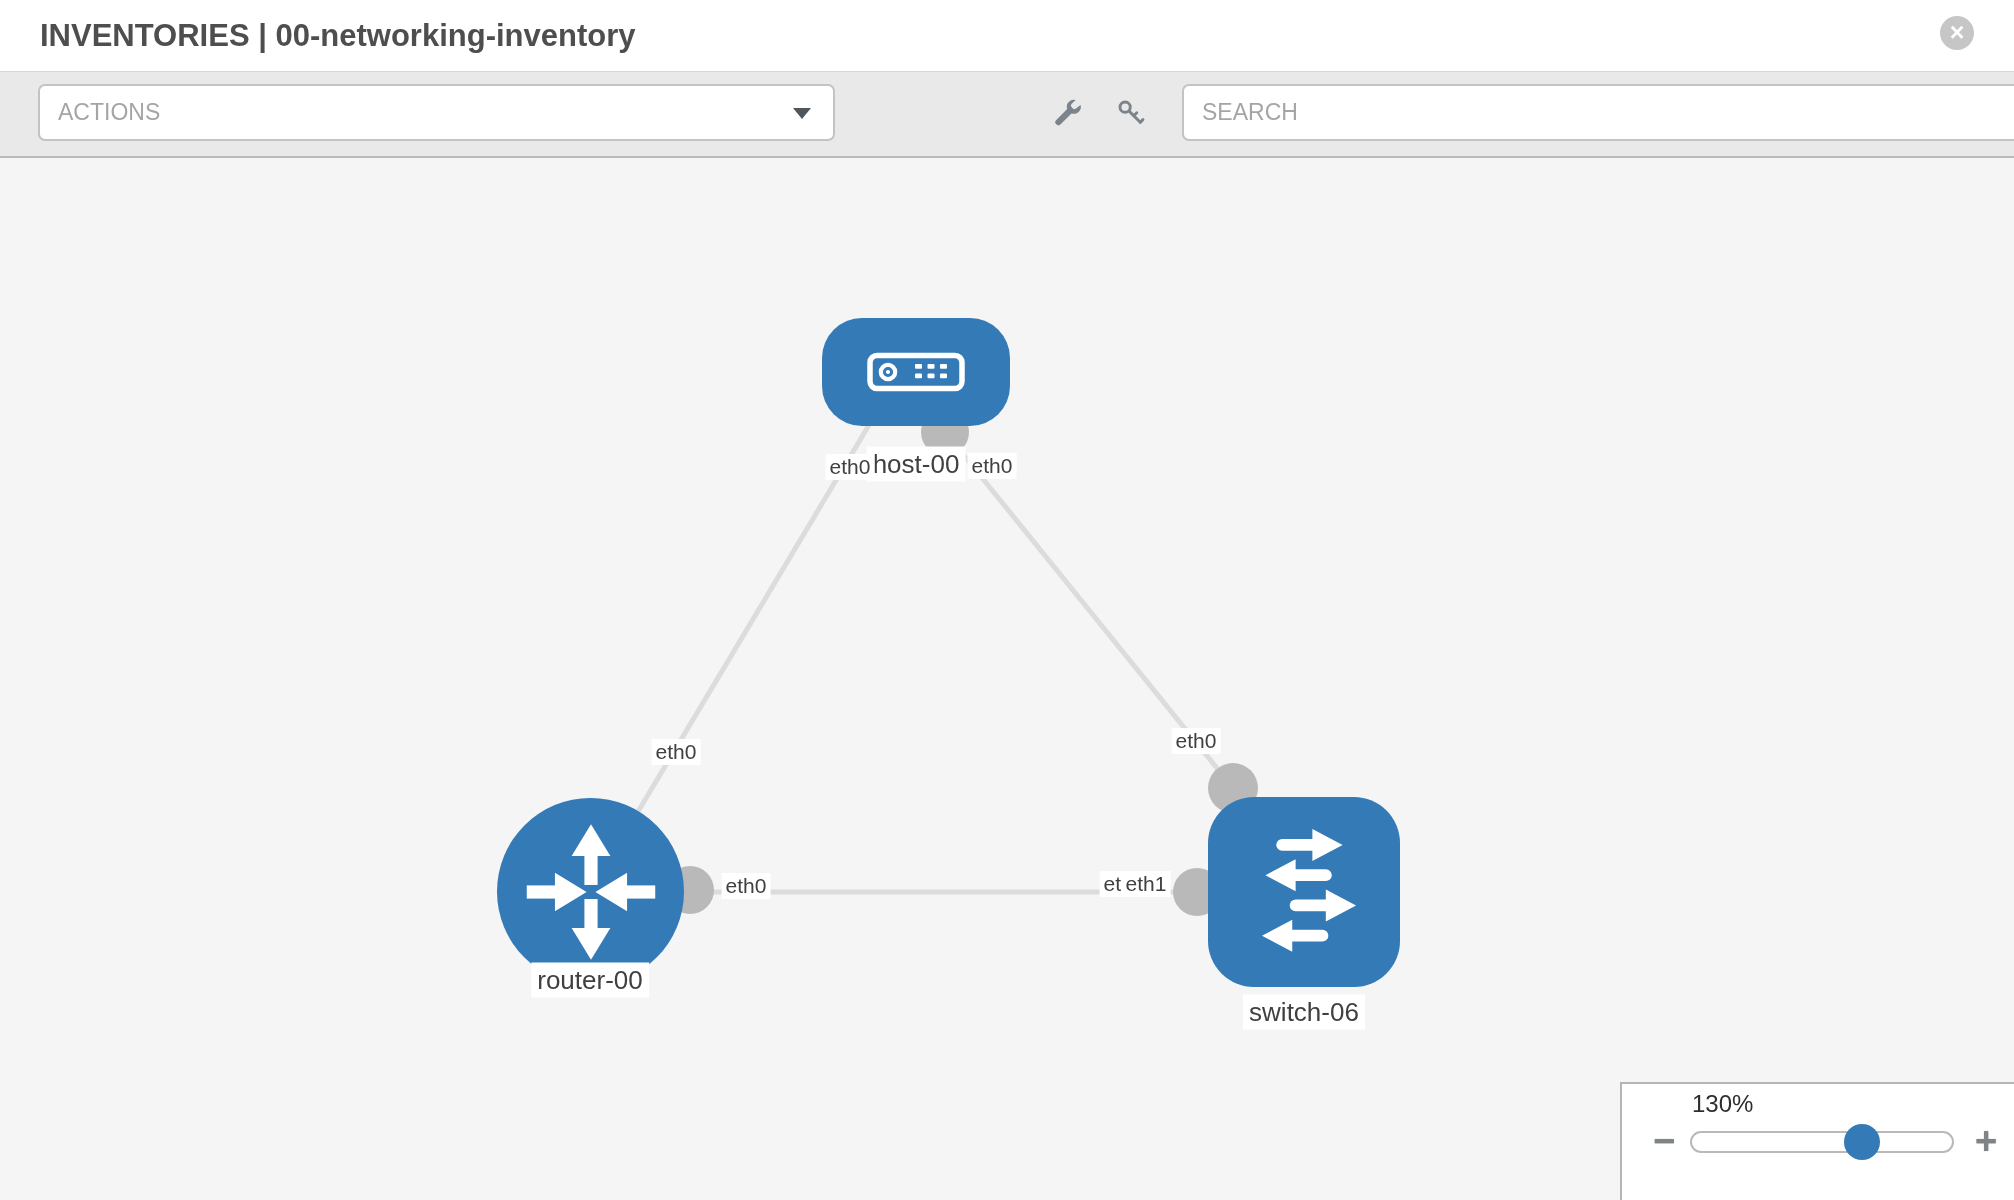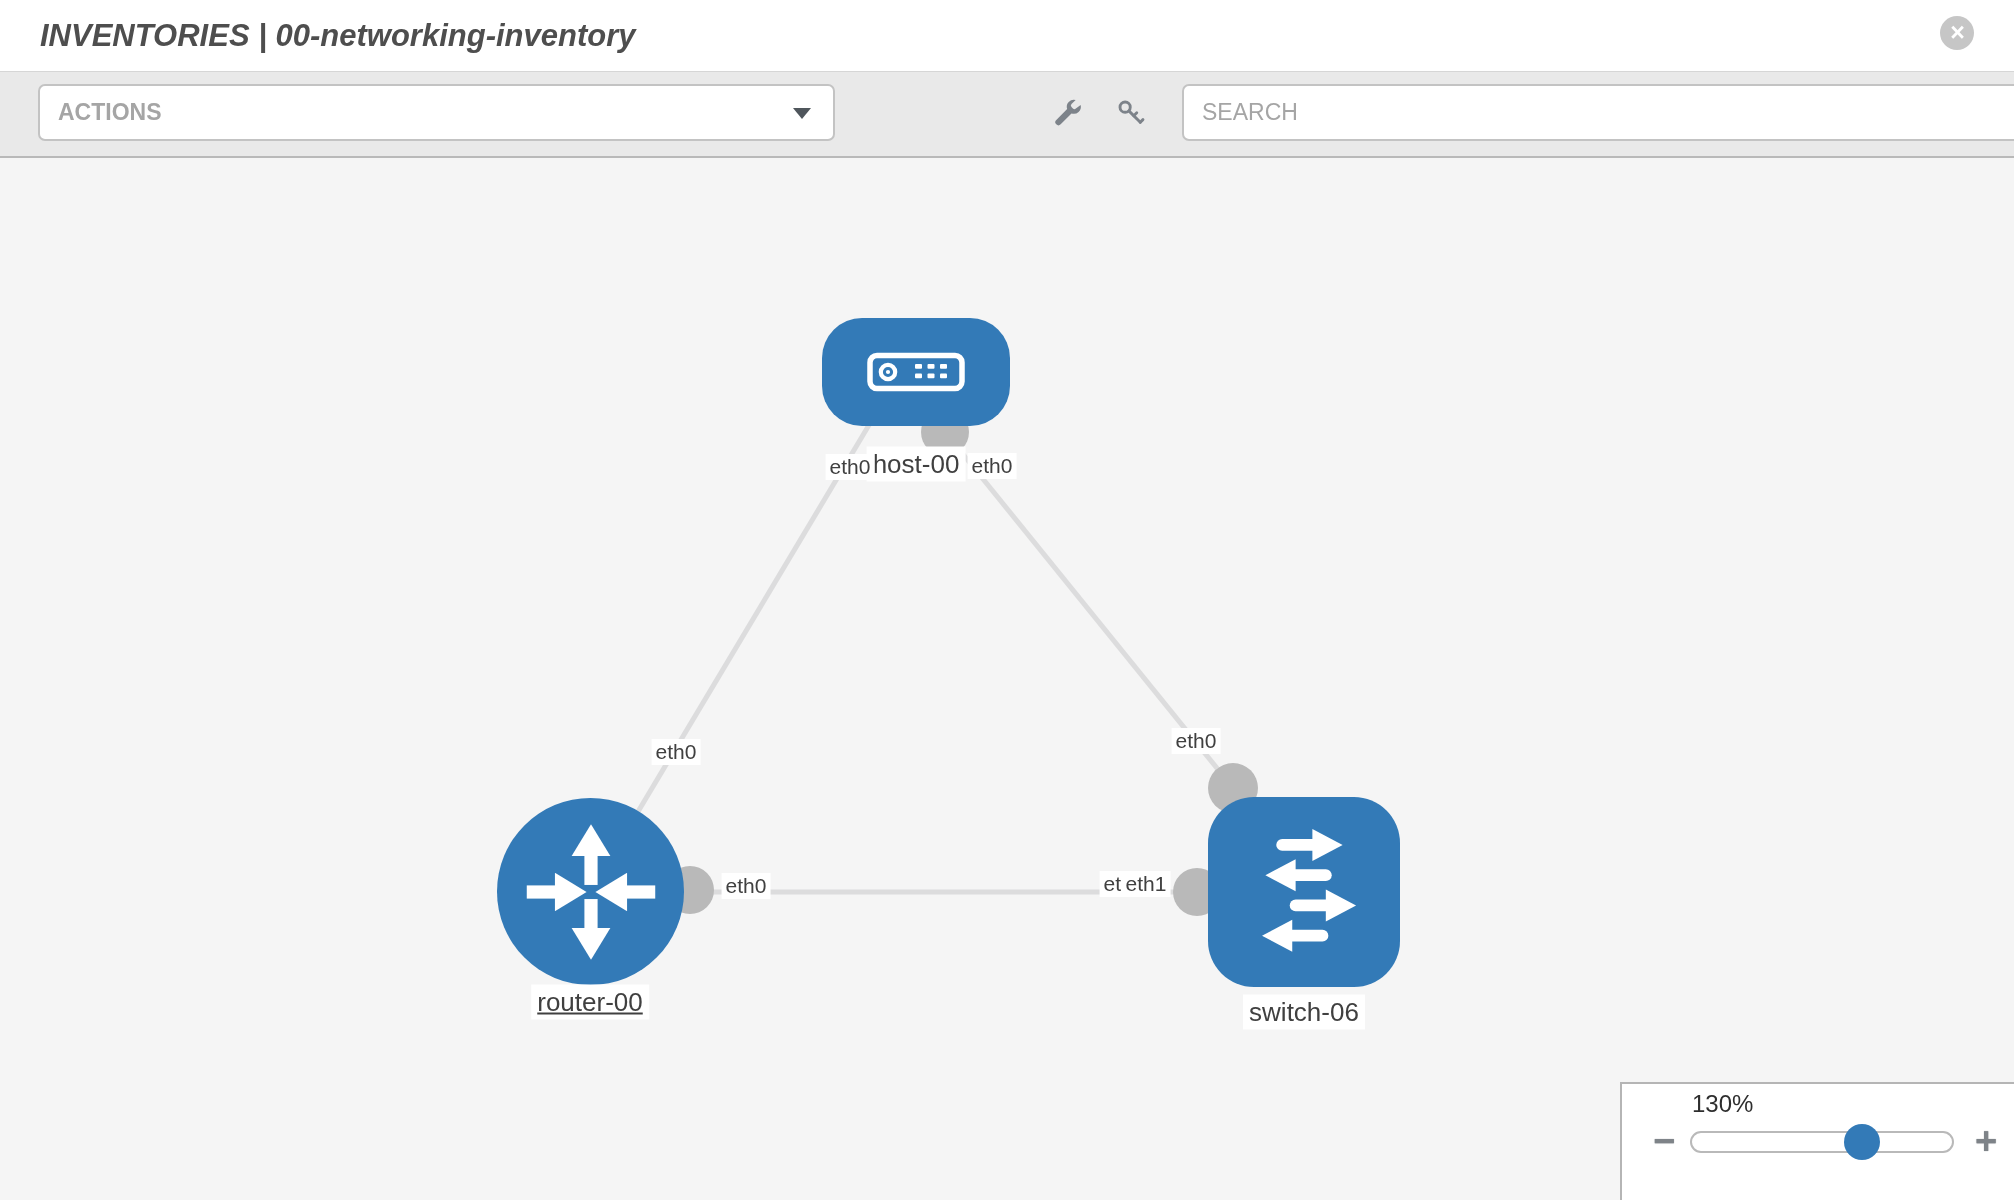--- a/index.html
+++ b/index.html
@@ -1,36 +1,36 @@
 <!DOCTYPE html>
 <html><head>
 <meta charset="utf-8">
 <style>
   html,body{margin:0;padding:0;background:#fff;}
   #app{position:relative;width:2014px;height:1200px;overflow:hidden;
        font-family:"Liberation Sans",sans-serif;background:#fff;}
 
   
-  .header{position:absolute;left:0;top:0;width:2014px;height:71px;background:#fff;font-style:italic;}
+  .header{position:absolute;left:0;top:0;width:2014px;height:71px;background:#fff;}
   .page-title{position:absolute;left:40px;top:0;line-height:71px;margin:0;
               font-size:31px;font-weight:700;color:#4e4e4e;}
   .close-btn{position:absolute;right:40px;top:16px;width:34px;height:34px;border-radius:50%;
              background:#c6c6c6;color:#fff;font-size:25px;font-weight:700;line-height:33px;
              text-align:center;cursor:pointer;user-select:none;}
 
   
   .toolbar{position:absolute;left:0;top:71px;width:2014px;height:84px;background:#e9e9e9;
            border-top:1px solid #d6d6d6;border-bottom:2px solid #b9b9b9;}
   .select-box{position:absolute;top:12px;height:57px;background:#fff;border:2px solid #c3c3c3;
               border-radius:7px;box-sizing:border-box;cursor:pointer;}
   .select-box .sel-label{position:absolute;left:18px;top:0;line-height:53px;font-size:23px;color:#a5a5a5;}
   .caret{position:absolute;right:22px;top:50%;margin-top:-5px;width:0;height:0;
          border-left:9px solid transparent;border-right:9px solid transparent;
          border-top:11px solid #4f565c;}
-  .actions-box{left:38px;width:797px;font-weight:bold;}
+  .actions-box{left:38px;width:797px;}
   .search-box{left:1182px;width:944px;}
   .tool-icon-btn{position:absolute;top:12px;width:46px;height:57px;display:flex;
                  align-items:center;justify-content:center;cursor:pointer;}
   .wrench-btn{left:1045px;}
   .key-btn{left:1108px;}
 
   
   .canvas{position:absolute;left:0;top:158px;width:2014px;height:1042px;background:#f5f5f5;}
   .links-layer{position:absolute;left:0;top:0;}
 
@@ -158,21 +158,21 @@
         <g fill="#fff" stroke="none">
           <polygon points="73,22 55,12.5 55,31.5"></polygon>
           <polygon points="27,40 45,30.5 45,49.5"></polygon>
           <polygon points="81,58 63,48.5 63,67.5"></polygon>
           <polygon points="25,76 43,66.5 43,85.5"></polygon>
         </g>
       </svg>
     </div>
 
     <div class="diagram-label node-label" style="left:916px;top:306px;">host-00</div>
-    <div class="diagram-label node-label" style="left:590px;top:844px;text-decoration:underline;">router-00</div>
+    <div class="diagram-label node-label" style="left:590px;top:822px;">router-00</div>
     <div class="diagram-label node-label" style="left:1304px;top:854px;">switch-06</div>
 
     <div class="diagram-label eth-label" style="left:850px;top:309px;">eth0</div>
     <div class="diagram-label eth-label" style="left:992px;top:308px;">eth0</div>
     <div class="diagram-label eth-label" style="left:676px;top:594px;">eth0</div>
     <div class="diagram-label eth-label" style="left:746px;top:728px;">eth0</div>
     <div class="diagram-label eth-label" style="left:1196px;top:583px;">eth0</div>
     <div class="diagram-label eth-label" style="left:1124px;top:726px;">eth0</div>
     <div class="diagram-label eth-label" style="left:1146px;top:726px;">eth1</div>
   </div>

